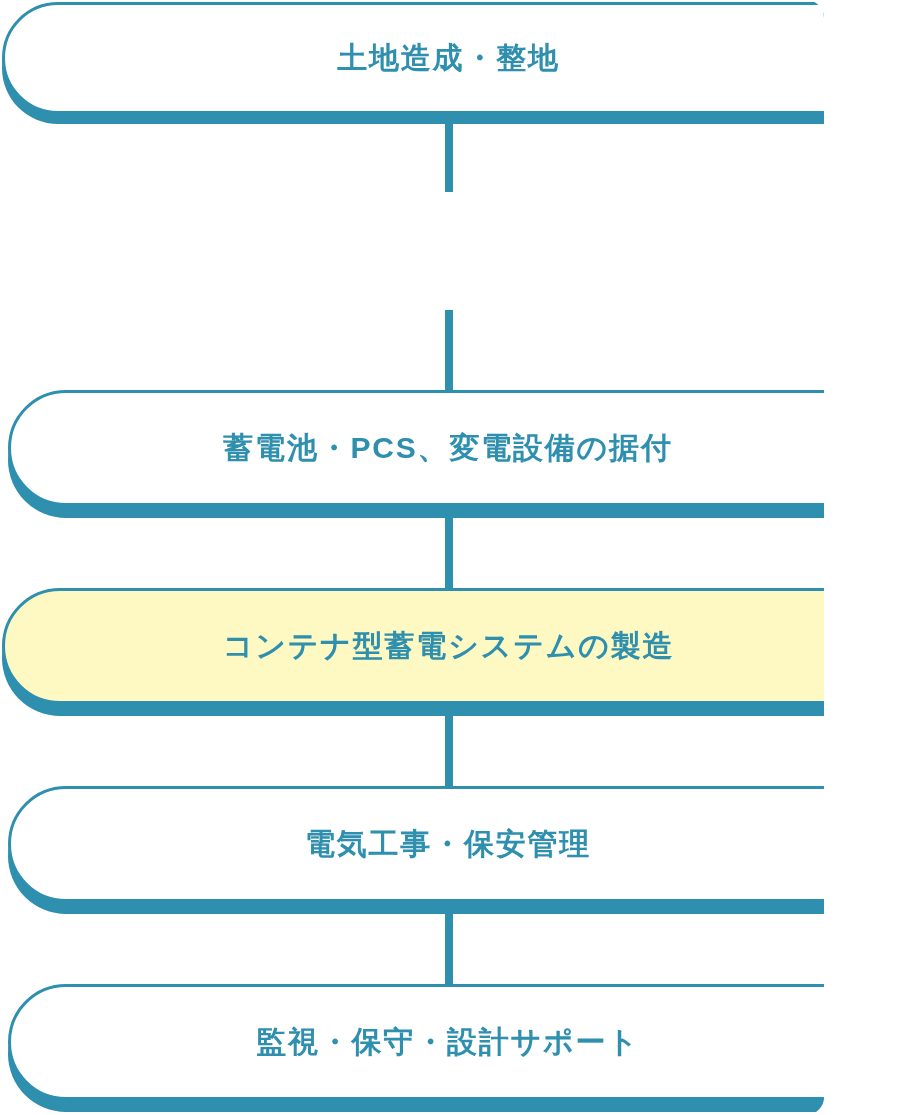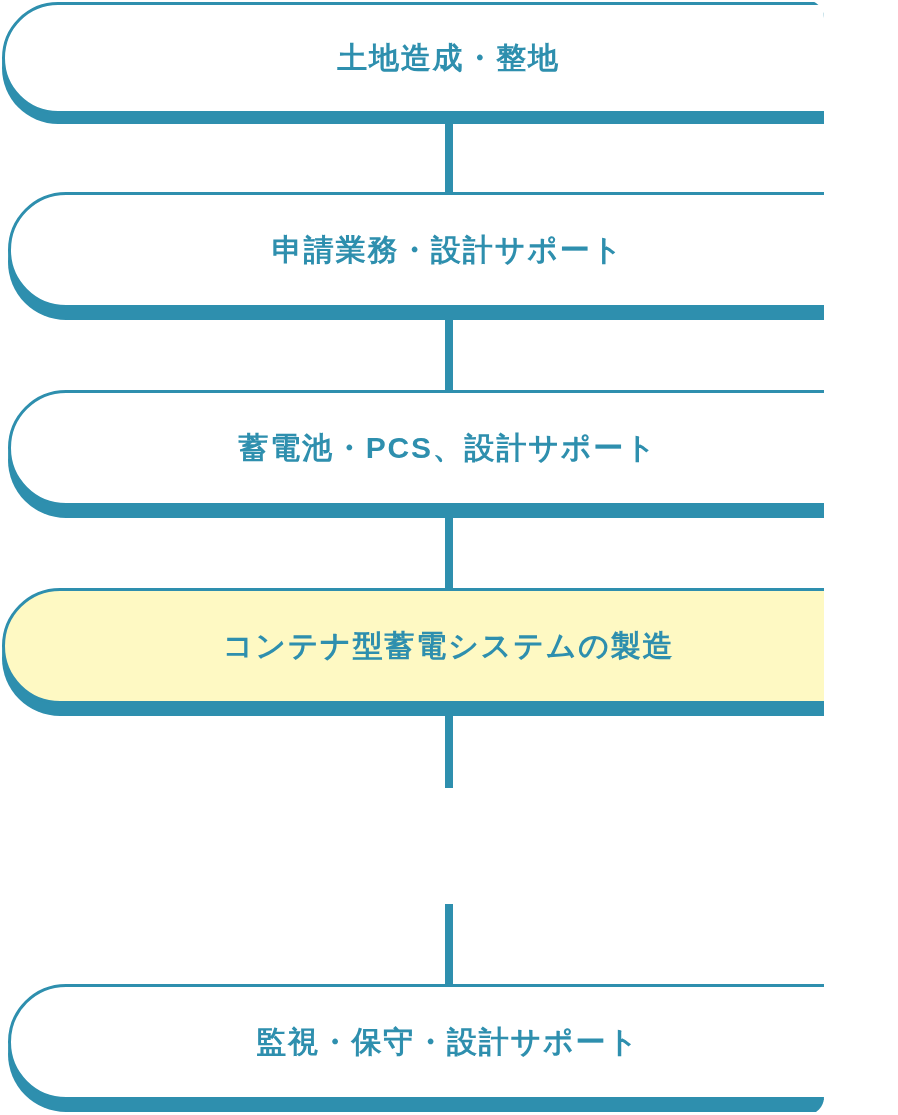--- a/index.html
+++ b/index.html
@@ -83,53 +83,53 @@
       <div class="pill-shadow" style="left: 2px; top: 12px; width: 893px; height: 112px; background: rgb(46, 143, 174);"></div>
       <div class="pill" style="left: 2px; top: 2px; width: 893px; height: 112px; border-color: rgb(46, 143, 174); background: rgb(255, 255, 255);">
         <span class="pill-label" style="color: rgb(46, 143, 174);">土地造成・整地</span>
       </div>
     </div>
 
     <div class="step" style="top:114px; height:78px;">
       <div class="step-connector" style="top: 0px; height: 78px; background: rgb(46, 143, 174);"></div>
     </div>
 
-    <div class="step" style="top:192px; height:128px;">
-      <div class="pill-shadow" style="left: 8px; top: 12px; width: 880px; height: 116px; background: rgb(46, 143, 174);"></div>
-      <div class="pill" style="left: 8px; top: 0px; width: 880px; height: 116px; border-color: rgb(46, 143, 174); background: rgb(255, 255, 255);">
-        <span class="pill-label" style="color: rgb(46, 143, 174);">申請業務・設計サポート</span>
-      </div>
-    </div>
 
     <div class="step" style="top:310px; height:82px;">
       <div class="step-connector" style="top: 0px; height: 82px; background: rgb(46, 143, 174);"></div>
     </div>
 
     <div class="step" style="top:390px; height:128px;">
       <div class="pill-shadow" style="left: 8px; top: 12px; width: 880px; height: 116px; background: rgb(46, 143, 174);"></div>
       <div class="pill" style="left: 8px; top: 0px; width: 880px; height: 116px; border-color: rgb(46, 143, 174); background: rgb(255, 255, 255);">
-        <span class="pill-label" style="color: rgb(46, 143, 174);">蓄電池・PCS、設計サポート</span>
+        <span class="pill-label" style="color: rgb(46, 143, 174);">蓄電池・PCS、変電設備の据付</span>
       </div>
     </div>
 
     <div class="step" style="top:508px; height:82px;">
       <div class="step-connector" style="top: 0px; height: 82px; background: rgb(46, 143, 174);"></div>
     </div>
 
     <div class="step" style="top:588px; height:128px;">
       <div class="pill-shadow" style="left: 2px; top: 12px; width: 893px; height: 116px; background: rgb(46, 143, 174);"></div>
       <div class="pill" style="left: 2px; top: 0px; width: 893px; height: 116px; border-color: rgb(46, 143, 174); background: #fef9c3;">
         <span class="pill-label" style="color: rgb(46, 143, 174);">コンテナ型蓄電システムの製造</span>
       </div>
     </div>
 
     <div class="step" style="top:706px; height:82px;">
       <div class="step-connector" style="top: 0px; height: 82px; background: rgb(46, 143, 174);"></div>
     </div>
 
+    <div class="step" style="top:786px; height:128px;">
+      <div class="pill-shadow" style="left: 8px; top: 12px; width: 880px; height: 116px; background: rgb(46, 143, 174);"></div>
+      <div class="pill" style="left: 8px; top: 0px; width: 880px; height: 116px; border-color: rgb(46, 143, 174); background: rgb(255, 255, 255);">
+        <span class="pill-label" style="color: rgb(46, 143, 174);">電気工事・保安管理</span>
+      </div>
+    </div>
 
     <div class="step" style="top:904px; height:82px;">
       <div class="step-connector" style="top: 0px; height: 82px; background: rgb(46, 143, 174);"></div>
     </div>
 
     <div class="step" style="top:984px; height:131px;">
       <div class="pill-shadow" style="left: 8px; top: 12px; width: 880px; height: 116px; background: rgb(46, 143, 174);"></div>
       <div class="pill" style="left: 8px; top: 0px; width: 880px; height: 116px; border-color: rgb(46, 143, 174); background: rgb(255, 255, 255);">
         <span class="pill-label" style="color: rgb(46, 143, 174);">監視・保守・設計サポート</span>
       </div>

